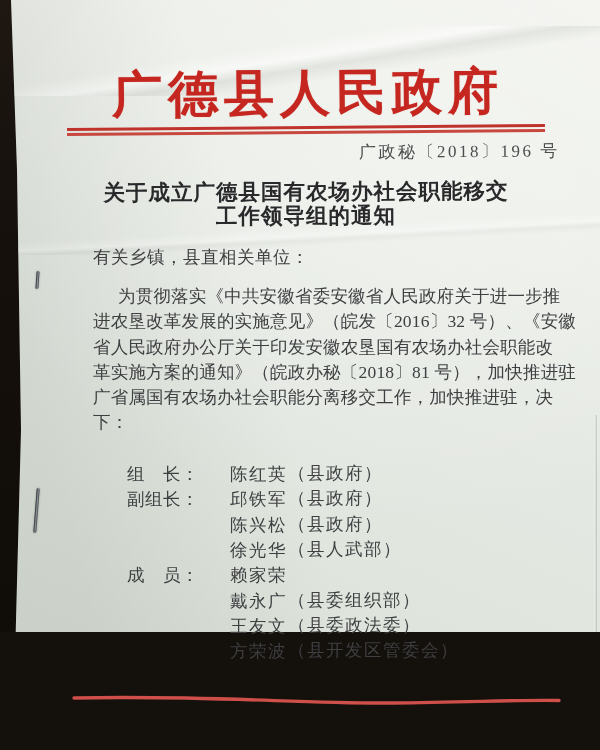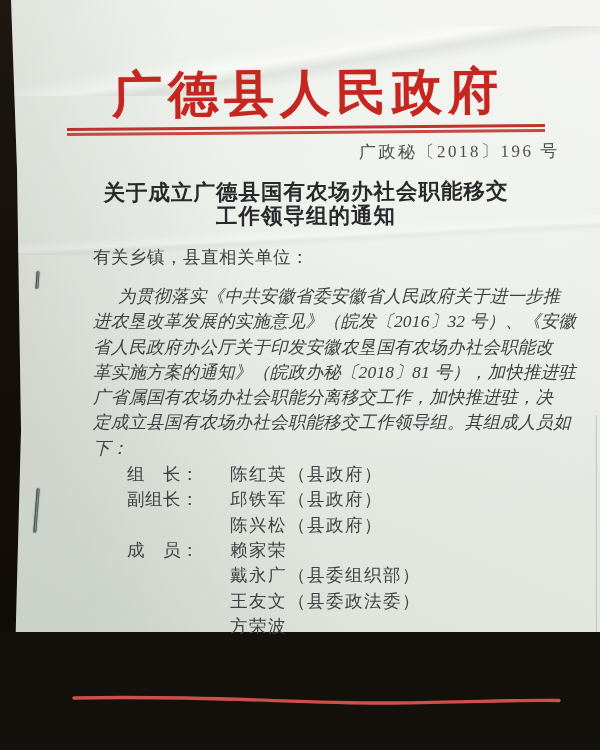--- a/index.html
+++ b/index.html
@@ -57,30 +57,30 @@
   }
   
   .salutation{
     position:absolute;left:93px;top:245px;
     font-size:17.5px;color:#3e3f41;letter-spacing:.5px;
   }
   .body-text{
     position:absolute;left:93px;top:284px;width:462px;
     font-size:17.5px;line-height:25.3px;color:#3e3f41;letter-spacing:.2px;
   }
-  .bline{height:25.3px;white-space:nowrap;font-style:italic;}
+  .bline{height:25.3px;white-space:nowrap;}
   .bline.indent{padding-left:25px;}
   .leaders{
     position:absolute;left:127px;top:462px;
     font-size:17.5px;line-height:25.35px;color:#3e3f41;
   }
   .lrow{display:flex;height:25.35px;white-space:pre;}
   .lrow .role{width:64px;letter-spacing:.5px;}
   .lrow .name{letter-spacing:1.5px;margin-left:39px;}
-  .lrow .org{letter-spacing:1.5px;padding-left:1px;}
+  .lrow .org{letter-spacing:1.5px;padding-left:1px;font-family:Liberation Mono, monospace;}
   
   .footer-rule{position:absolute;left:72px;top:694px;}
 </style>
 </head>
 <body>
 
 <div class="photo">
   <div class="paper">
     <div class="crease-top"></div>
     <div class="crease-mid"></div>
@@ -106,31 +106,31 @@
     </div>
 
     <div class="salutation">有关乡镇，县直相关单位：</div>
 
     <div class="body-text" id="body-lines">
         <div class="bline indent">为贯彻落实《中共安徽省委安徽省人民政府关于进一步推</div>
         <div class="bline">进农垦改革发展的实施意见》（皖发〔2016〕32 号）、《安徽</div>
         <div class="bline">省人民政府办公厅关于印发安徽农垦国有农场办社会职能改</div>
         <div class="bline">革实施方案的通知》（皖政办秘〔2018〕81 号），加快推进驻</div>
         <div class="bline">广省属国有农场办社会职能分离移交工作，加快推进驻，决</div>
-        <div class="bline">定成立县国有农场办社会职能移交工作领导组。其组成人员如</div>
         <div class="bline">下：</div>
       </div>
 
     <div class="leaders" id="leader-list">
         <div class="lrow"><span class="role">组　长：</span><span class="name">陈红英</span><span class="org">（县政府）</span></div>
         <div class="lrow"><span class="role">副组长：</span><span class="name">邱铁军</span><span class="org">（县政府）</span></div>
         <div class="lrow"><span class="role"></span><span class="name">陈兴松</span><span class="org">（县政府）</span></div>
+        <div class="lrow"><span class="role"></span><span class="name">徐光华</span><span class="org">（县人武部）</span></div>
         <div class="lrow"><span class="role">成　员：</span><span class="name">赖家荣</span></div>
         <div class="lrow"><span class="role"></span><span class="name">戴永广</span><span class="org">（县委组织部）</span></div>
         <div class="lrow"><span class="role"></span><span class="name">王友文</span><span class="org">（县委政法委）</span></div>
-        <div class="lrow"><span class="role"></span><span class="name">方荣波</span></div>
+        <div class="lrow"><span class="role"></span><span class="name">方荣波</span><span class="org">（县开发区管委会）</span></div>
       </div>
 
     <svg class="footer-rule" width="490" height="14" viewBox="0 0 490 14">
       <path d="M2,4 C140,1 230,10 320,9 C400,8.2 450,5.5 487,6.5" fill="none" stroke="#cf4f4a" stroke-width="3.4" stroke-linecap="round"></path>
     </svg>
   </div>
 </div>
 
 </body></html>

